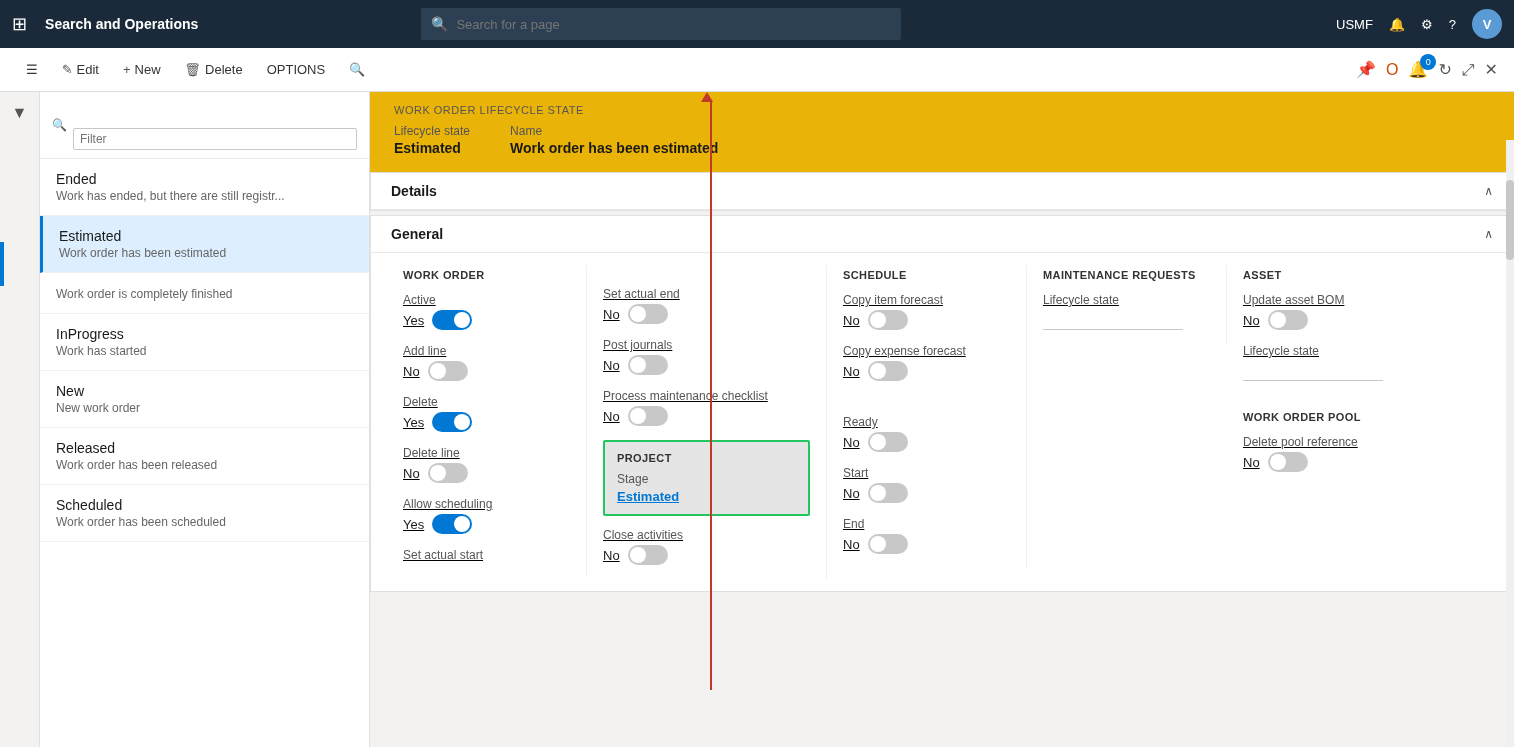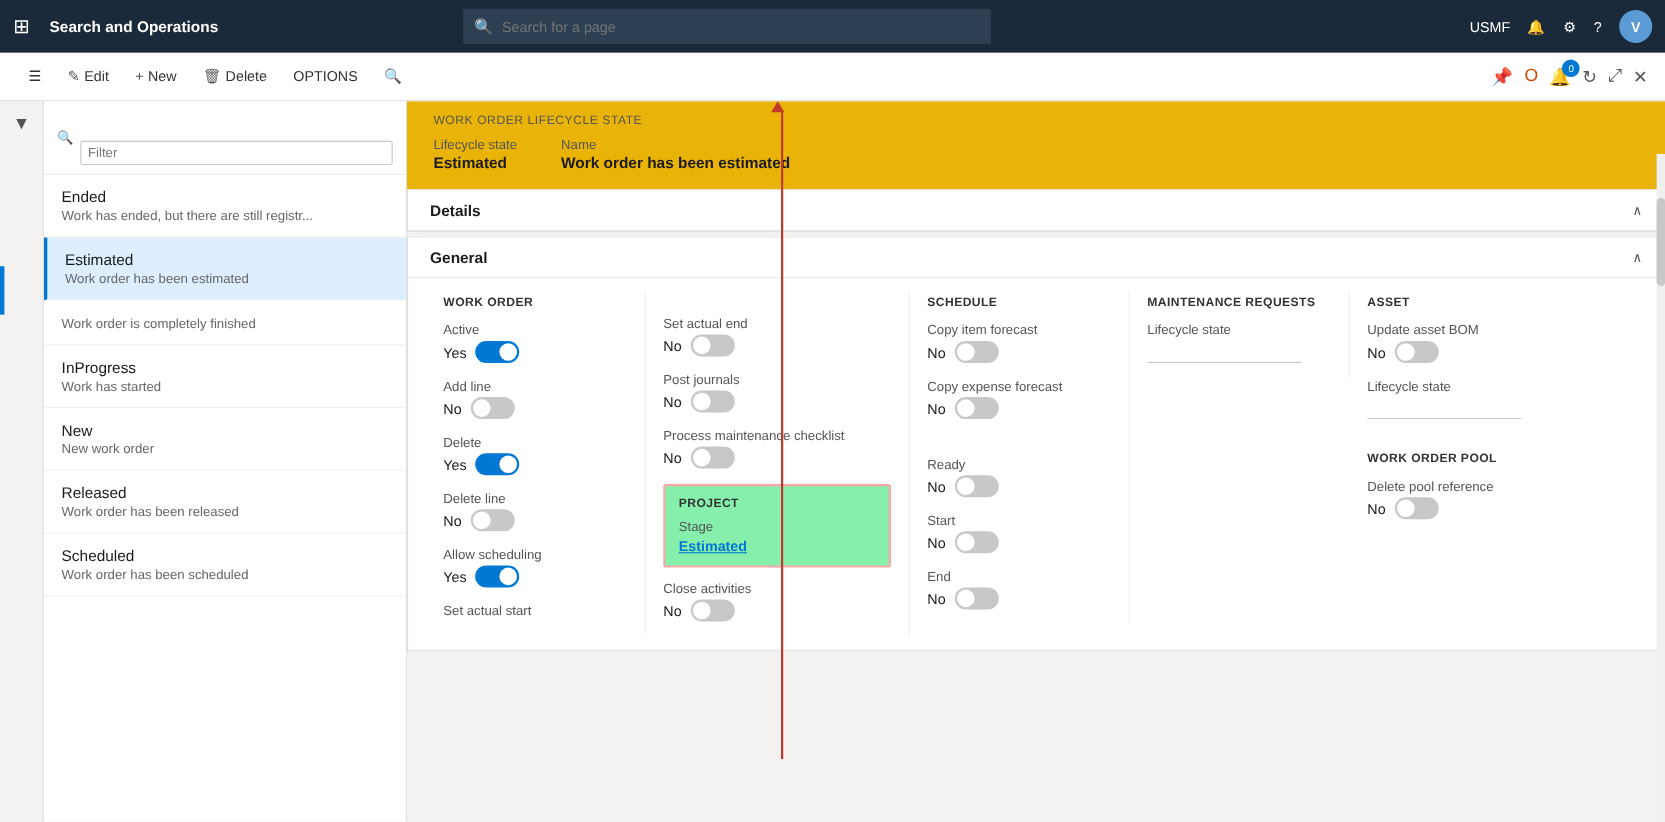--- a/index.html
+++ b/index.html
@@ -160,21 +160,21 @@
     }
     .section-header-title { font-size: 14px; font-weight: 600; color: #1a1a1a; }
     .section-header-chevron { color: #555; font-size: 12px; }
     .section-content { padding: 16px 20px; }
 
     
     .detail-row { display: flex; align-items: center; gap: 12px; }
     .detail-value { font-size: 13px; color: #0078d4; font-weight: 600; }
     .gen-col-header { font-size: 11px; font-weight: 700; text-transform: uppercase; color: #333; letter-spacing: 0.4px; margin-bottom: 8px; padding: 4px 0; }
 
-    .field-group { margin-bottom: 14px; }
+    .field-group { margin-bottom: 14px; text-decoration: underline; }
     .field-label { font-size: 12px; color: #555; margin-bottom: 3px; }
     .field-value { font-size: 13px; color: #1a1a1a; }
 
     
     .toggle-wrap { display: flex; align-items: center; gap: 8px; }
     .toggle {
       width: 40px; height: 20px; border-radius: 10px;
       position: relative; cursor: pointer; display: inline-block;
     }
     .toggle.on { background: #0078d4; }
@@ -182,24 +182,24 @@
     .toggle::after {
       content: ''; position: absolute; top: 2px;
       width: 16px; height: 16px; border-radius: 50%; background: #fff;
       transition: left 0.1s;
     }
     .toggle.on::after { left: 22px; }
     .toggle.off::after { left: 2px; }
 
     
     .highlighted-box {
-      border: 2px solid #fca5a5;
+      border: 2px solid #22c55e;
       border-radius: 2px;
       padding: 10px 12px;
-      background: #86efac;
+      background: #e5e5e5;
       position: relative;
     }
     .highlighted-box-title { font-size: 11px; font-weight: 700; text-transform: uppercase; color: #333; letter-spacing: 0.4px; margin-bottom: 8px; }
 
     
     .red-arrow-line {
       position: absolute;
       width: 2px;
       background: #c0392b;
       top: 0;

